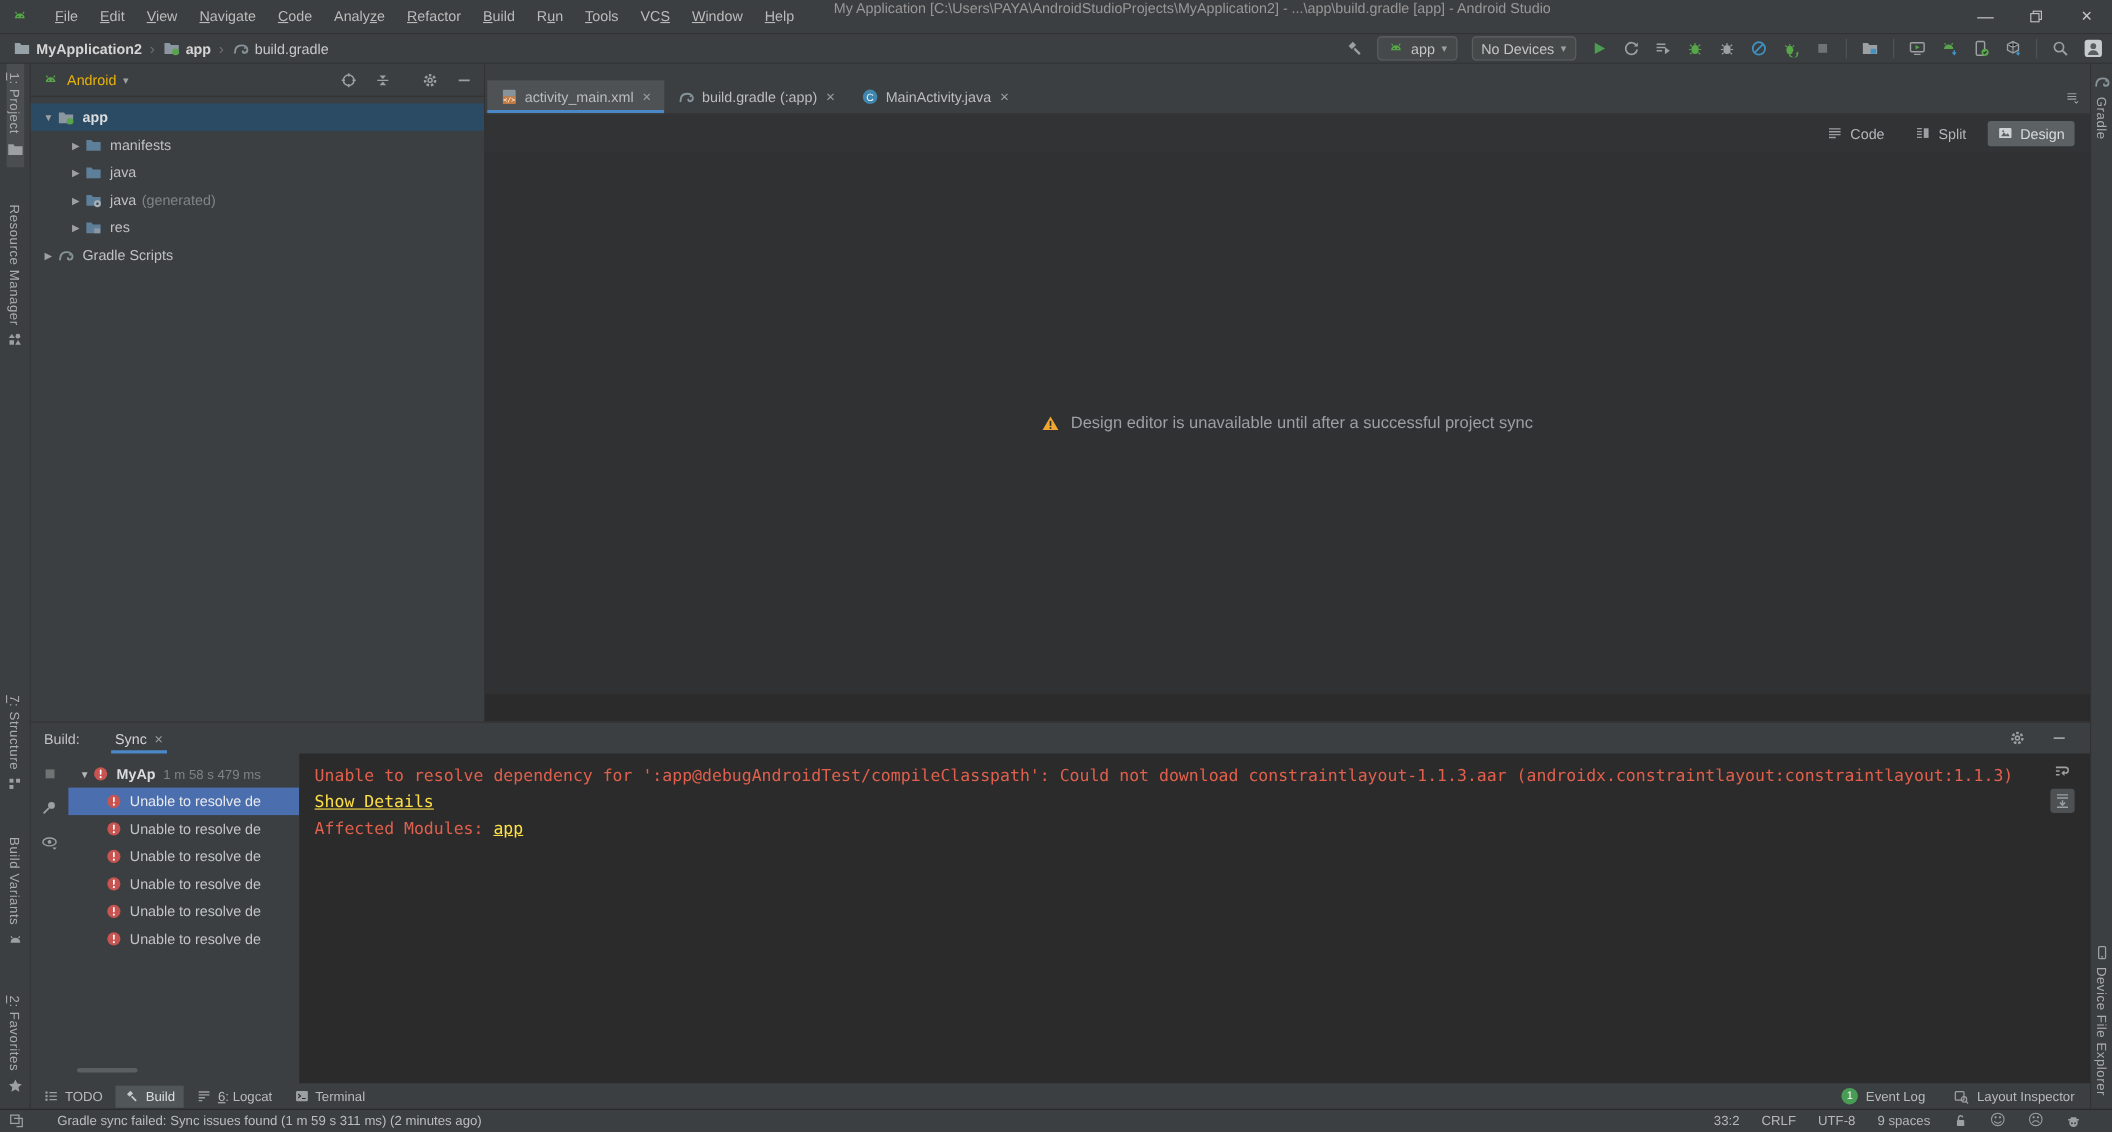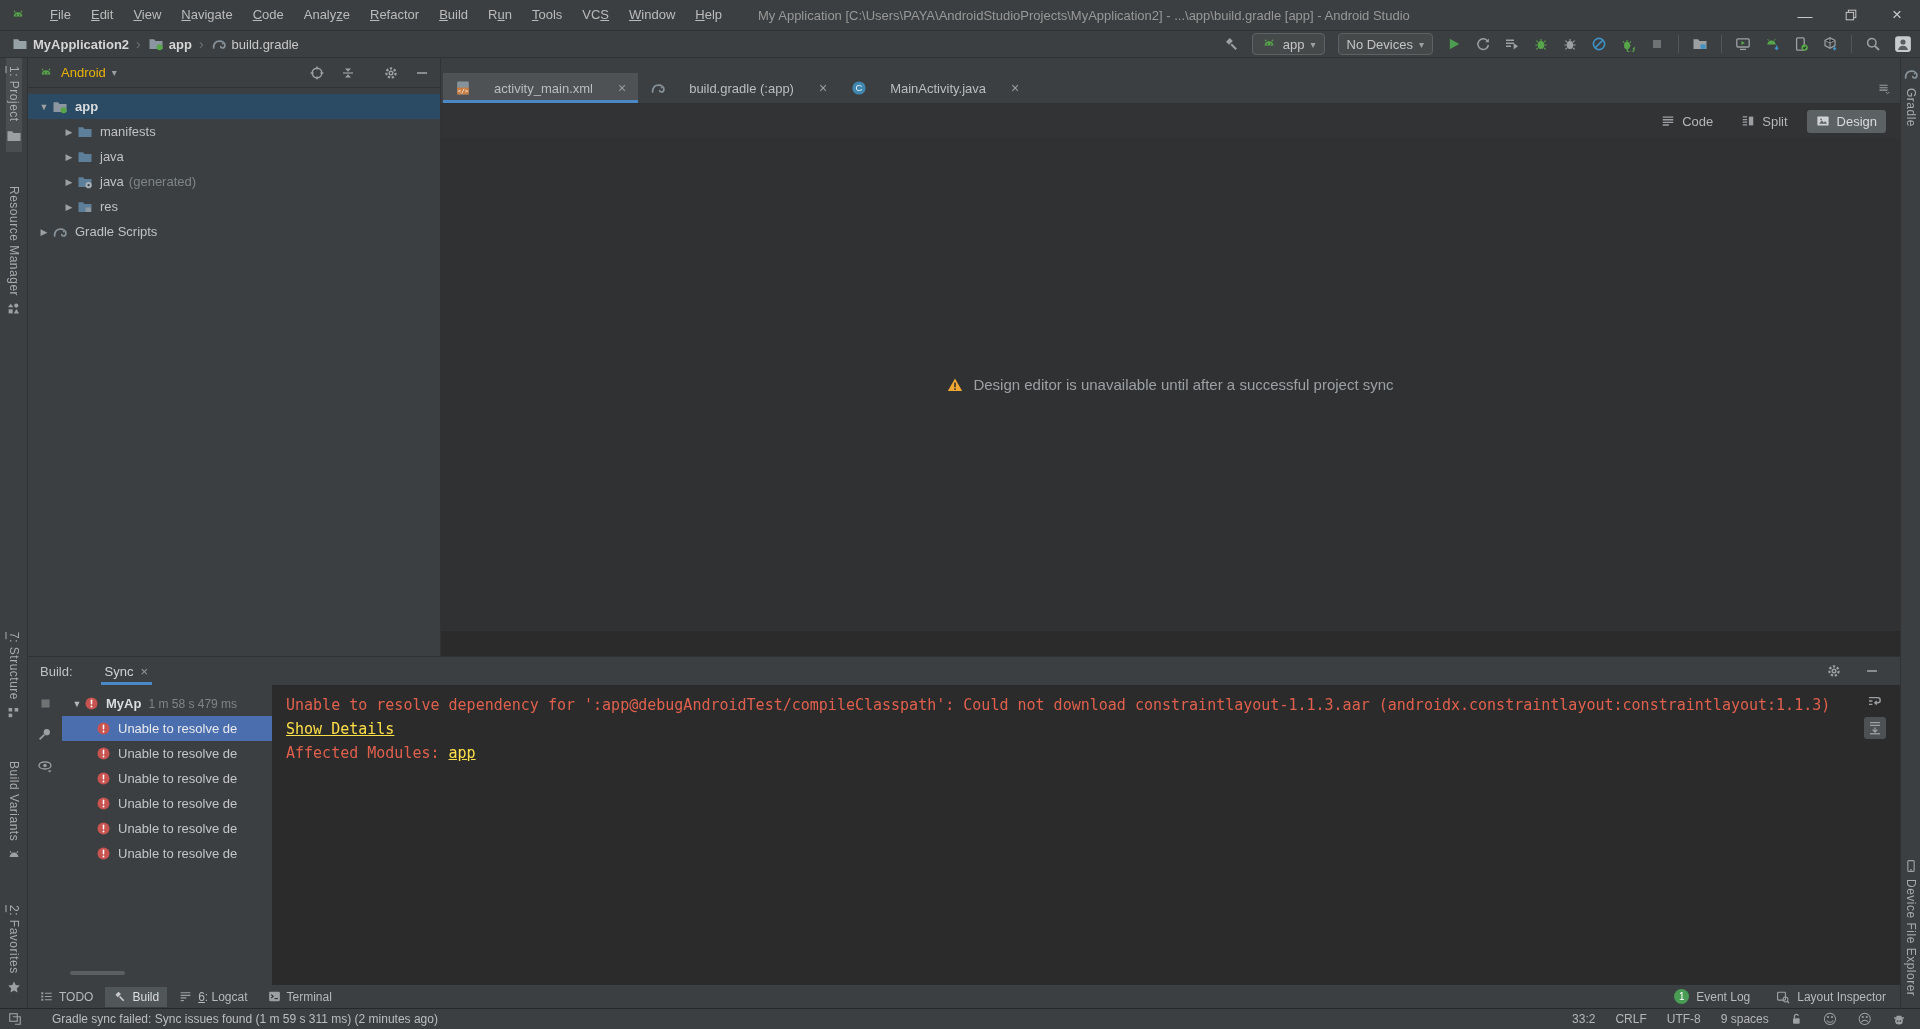--- a/index.html
+++ b/index.html
@@ -4,21 +4,21 @@
 <style>
   html,body{margin:0;padding:0;background:#1e1e1e}
   *{box-sizing:border-box;user-select:none;cursor:default}
   #app{position:relative;width:1920px;height:1029px;background:#3c3f41;
        font-family:"Liberation Sans",sans-serif;font-size:13px;color:#bbbbbb;overflow:hidden}
   .abs{position:absolute}
   svg{display:block}
   .ic{display:inline-flex;align-items:center;justify-content:center;flex:0 0 auto}
 
   
-  .titlebar{left:0;top:0;width:1920px;height:30px;display:flex;align-items:center;background:#3c3f41}
+  .titlebar{left:0;top:0;width:1920px;height:30px;display:flex;background:#3c3f41}
   .logo{margin-left:10px}
   #menubar{display:flex;list-style:none;margin:0 0 0 14px;padding:0}
   #menubar li{padding:0 10px;line-height:30px;color:#bbbbbb}
   #menubar li u{text-decoration:underline}
   .wintitle{margin-left:26px;color:#989898;white-space:nowrap;overflow:hidden}
   .wincontrols{margin-left:auto;display:flex;height:30px}
   .winbtn{width:46px;height:30px;display:flex;align-items:center;justify-content:center;color:#c8c8c8}
   .winbtn.close{font-size:17px}
   .winbtn.min{font-size:15px}
 
@@ -59,21 +59,21 @@
   .trow.sel{background:#2a4b63}
   .trow .arrow{width:16px;text-align:center;font-size:9px;color:#9da0a2}
   .trow .tlbl{margin-left:7px;color:#bfc1c3}
   .trow.bold .tlbl{font-weight:bold;color:#dadcde}
   .trow .suffix{color:#7f8487;margin-left:5px}
 
   
   .editor{left:441px;top:58px;width:1459px;height:598px;background:#3c3f41}
   .tabbar{height:46px;display:flex;align-items:flex-end;border-bottom:1px solid #323232;position:relative}
   #tabs{display:flex;align-items:flex-end;margin-left:2px}
-  .etab{height:30px;display:flex;align-items:center;gap:23px;padding:0 12px;color:#bbbdbf;position:relative}
+  .etab{height:30px;display:flex;align-items:center;gap:6px;padding:0 12px;color:#bbbdbf;position:relative}
   .etab.active{background:#4e5254;box-shadow:inset 0 -3px 0 #4a88c7}
   .etab .x{color:#9a9da0;font-size:14px;margin-left:2px}
   .tabs-list{position:absolute;right:10px;bottom:8px}
   .modebar{height:34px;background:#313335;display:flex;align-items:center;justify-content:flex-end;
            gap:10px;padding-right:14px}
   .modebtn{display:flex;align-items:center;gap:7px;padding:4px 9px;border-radius:3px;color:#b4b6b8}
   .modebtn.active{background:#5c6164;color:#d9dbdd}
   .surface{height:492px;background:#2f3133;position:relative}
   .design-msg{position:absolute;top:238px;left:0;right:0;display:flex;align-items:center;
               justify-content:center;gap:10px;color:#9da0a3;font-size:15px}
@@ -114,21 +114,21 @@
   .tw-btn.active{background:#515658;color:#dcdee0}
   .bs-right{margin-left:auto;display:flex;align-items:center;gap:26px;padding-right:14px}
   .bs-item{display:flex;align-items:center;gap:7px;font-size:12px;color:#b7b9bb}
   .badge{width:15px;height:15px;border-radius:50%;background:#499c54;color:#fff;font-size:10px;
          display:flex;align-items:center;justify-content:center}
 
   
   .statusbar{left:0;top:1008px;width:1920px;height:21px;background:#3c3f41;border-top:1px solid #282828;
              display:flex;align-items:center;font-size:12px}
   .sb-msg{margin-left:30px;color:#bbbdbf}
-  .sb-right{margin-left:auto;display:flex;align-items:center;gap:20px;padding-right:14px;color:#b4b6b8}
+  .sb-right{margin-left:auto;display:flex;align-items:center;gap:20px;padding-right:28px;color:#b4b6b8}
   .sb-face{font-size:14px;color:#9da0a2;font-family:"DejaVu Sans",sans-serif}
 </style>
 </head>
 <body>
 
 <div id="app">
 
   <div class="titlebar abs">
     <span class="ic logo">
         <svg width="16" height="16" viewBox="0 0 16 16">

